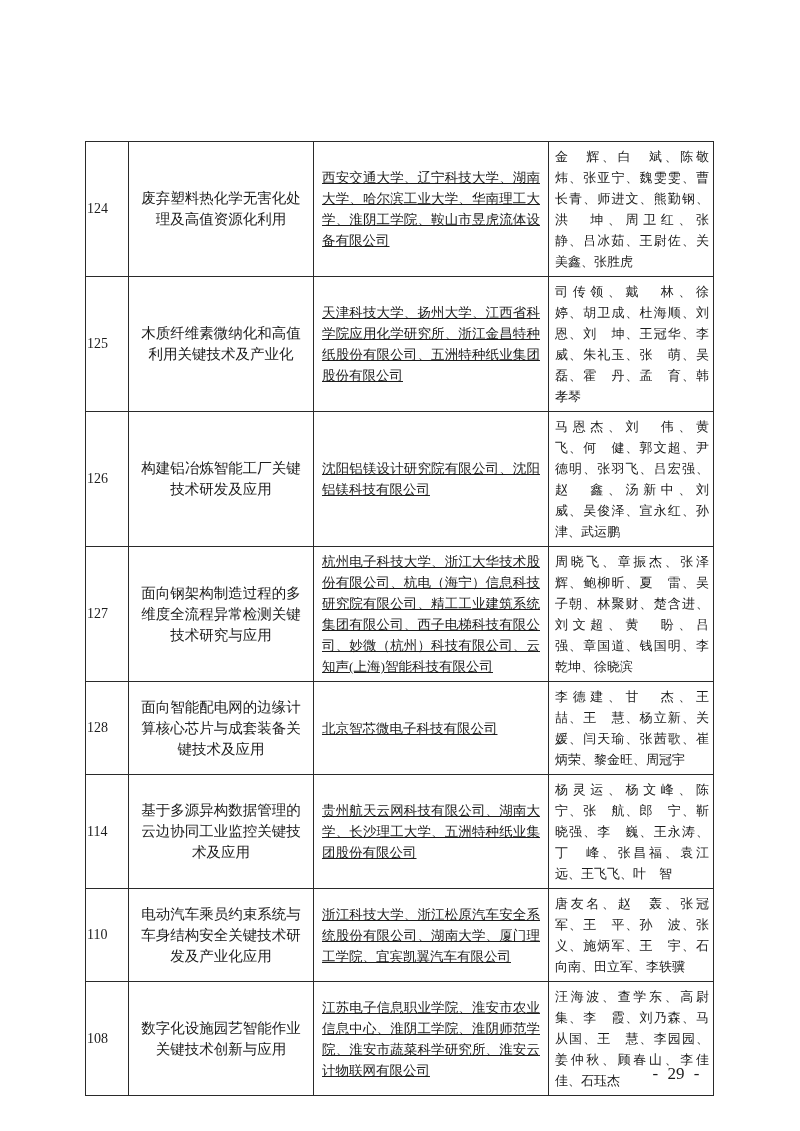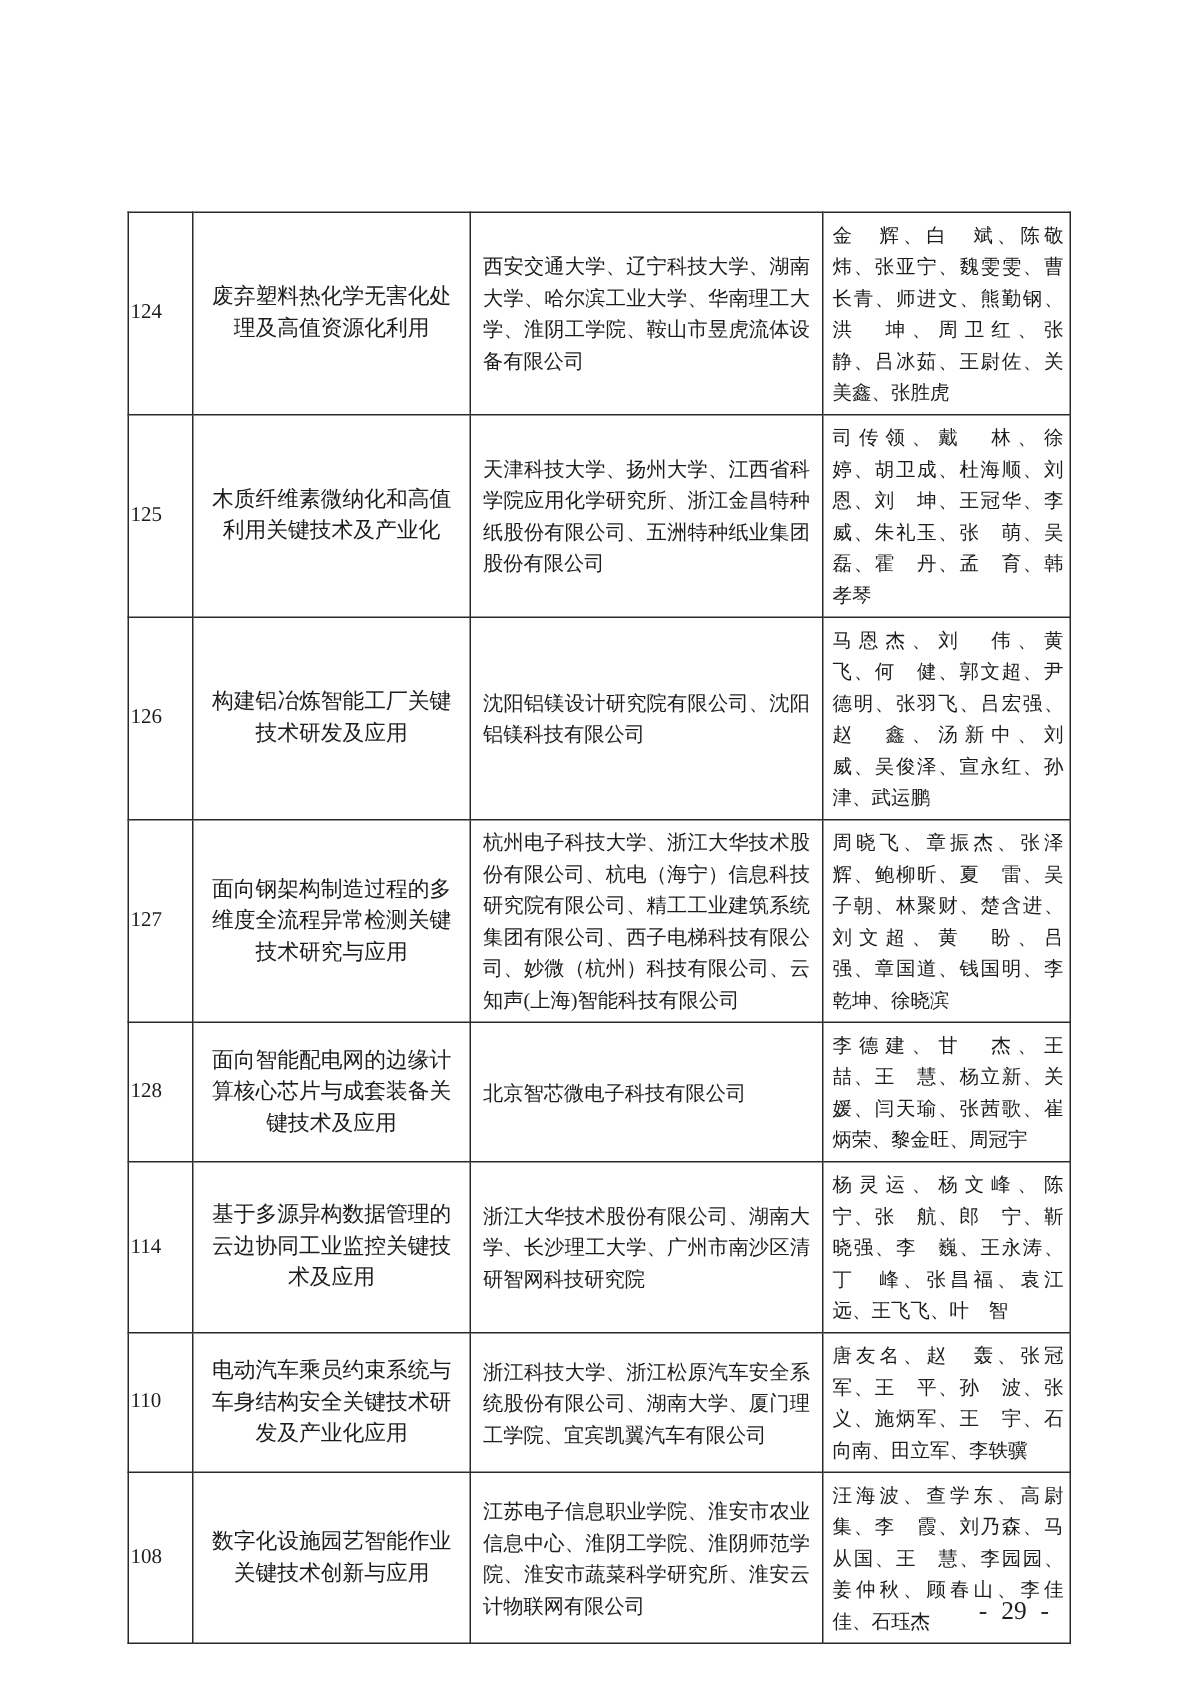--- a/index.html
+++ b/index.html
@@ -36,20 +36,21 @@
     font-size: 14.5px;
     line-height: 21px;
     padding: 4px 8px;
     text-align: center;
   }
   td.cell-orgs {
     font-size: 13.5px;
     line-height: 21px;
     padding: 4px 8px;
     text-align: justify;
+    text-decoration: underline;
   }
   td.cell-names {
     font-size: 13px;
     line-height: 21px;
     padding: 4px 4px 4px 6px;
     text-align: justify;
   }
   .page-number {
     position: absolute;
     top: 1036px;
@@ -101,21 +102,21 @@
         </tr>
         <tr style="height: 83px;">
           <td class="cell-no">128</td>
           <td class="cell-title">面向智能配电网的边缘计算核心芯片与成套装备关键技术及应用</td>
           <td class="cell-orgs">北京智芯微电子科技有限公司</td>
           <td class="cell-names">李德建、甘　杰、王　喆、王　慧、杨立新、关　媛、闫天瑜、张茜歌、崔炳荣、黎金旺、周冠宇</td>
         </tr>
         <tr style="height: 107px;">
           <td class="cell-no">114</td>
           <td class="cell-title">基于多源异构数据管理的云边协同工业监控关键技术及应用</td>
-          <td class="cell-orgs">浙江大华技术股份有限公司、湖南大学、长沙理工大学、广州市南沙区清研智网科技研究院</td>
+          <td class="cell-orgs">贵州航天云网科技有限公司、湖南大学、长沙理工大学、五洲特种纸业集团股份有限公司</td>
           <td class="cell-names">杨灵运、杨文峰、陈　宁、张　航、郎　宁、靳晓强、李　巍、王永涛、丁　峰、张昌福、袁江远、王飞飞、叶　智</td>
         </tr>
         <tr style="height: 85px;">
           <td class="cell-no">110</td>
           <td class="cell-title">电动汽车乘员约束系统与车身结构安全关键技术研发及产业化应用</td>
           <td class="cell-orgs">浙江科技大学、浙江松原汽车安全系统股份有限公司、湖南大学、厦门理工学院、宜宾凯翼汽车有限公司</td>
           <td class="cell-names">唐友名、赵　轰、张冠军、王　平、孙　波、张　义、施炳军、王　宇、石向南、田立军、李轶骥</td>
         </tr>
         <tr style="height: 83px;">
           <td class="cell-no">108</td>

